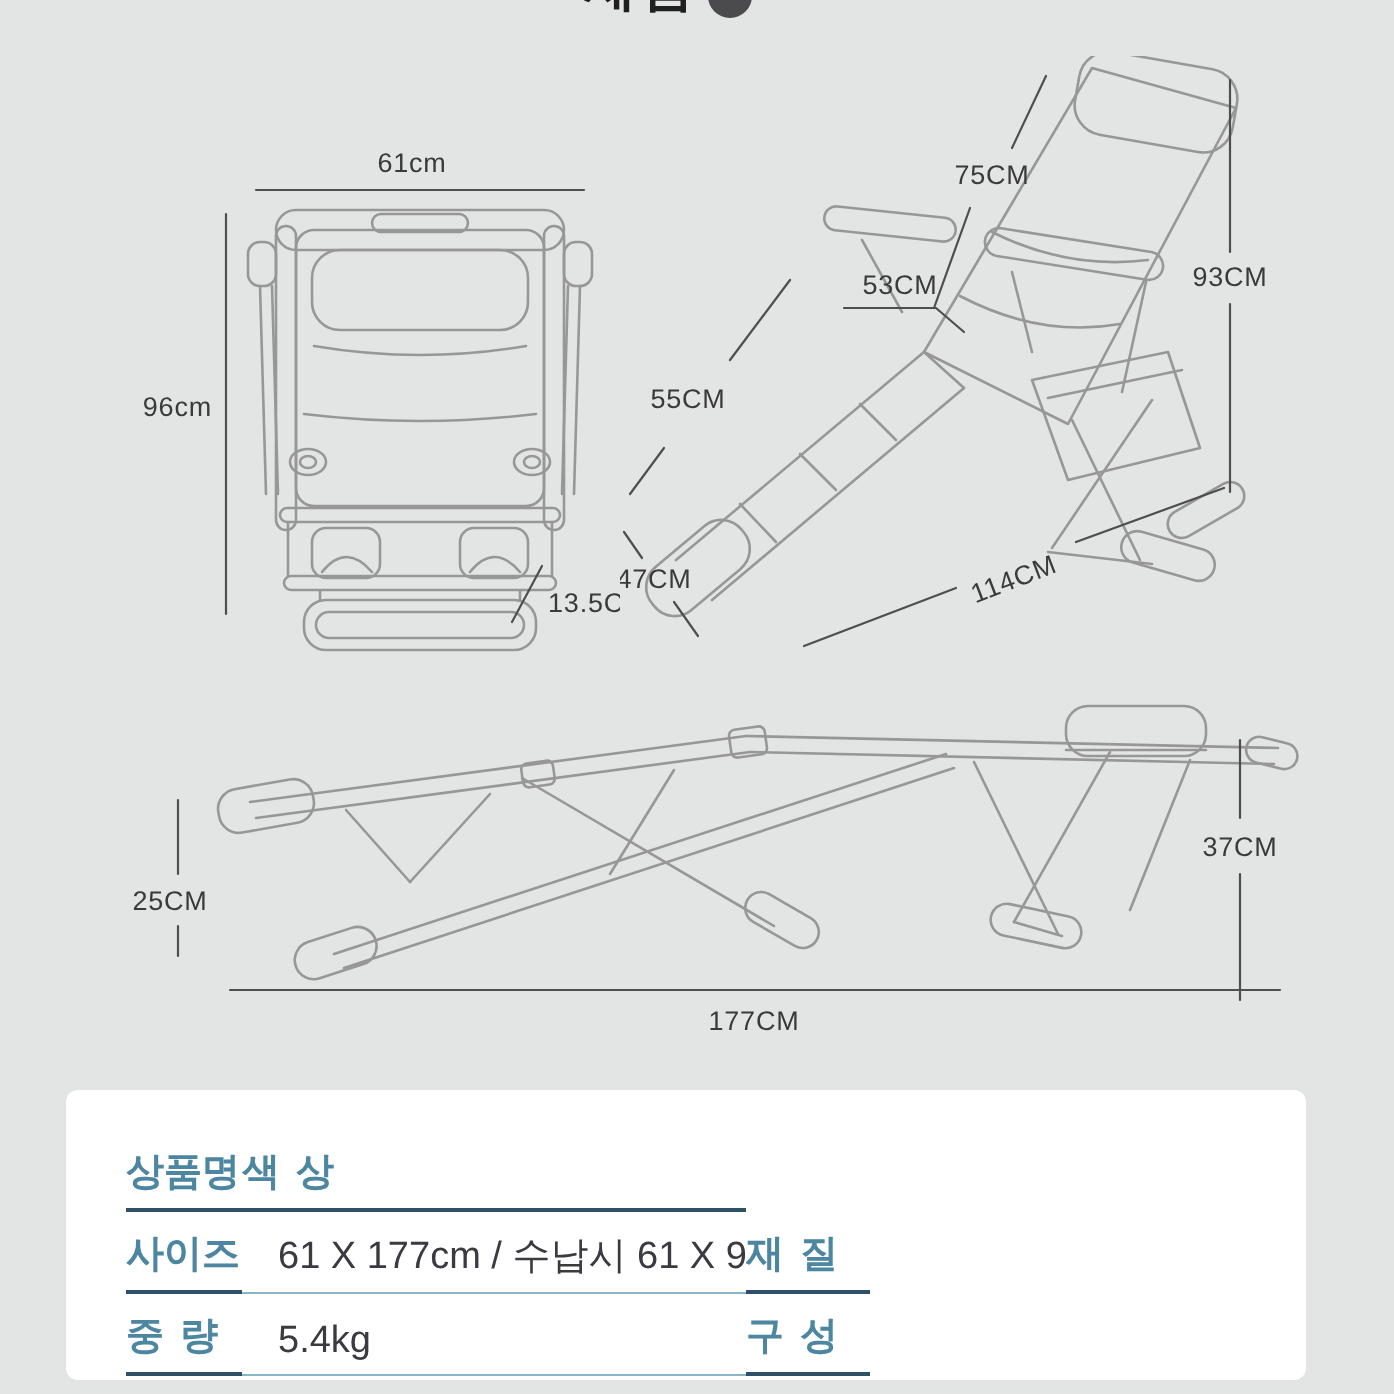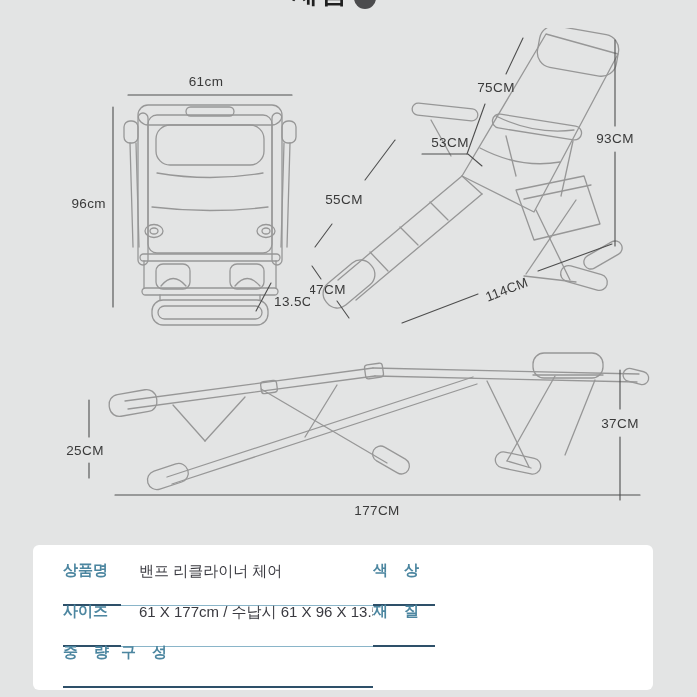--- a/index.html
+++ b/index.html
@@ -41,22 +41,22 @@
     padding:0 14px 0 30px;box-sizing:border-box;
   }
   .spec-row{
     display:grid;
     grid-template-columns:58px 252px 62px 1fr;
     align-items:end;
     height:41px;
   }
   .spec-row:first-child{height:61px;}
   .spec-cell{
-    padding-bottom:24px;
-    font-size:15px;
+    padding-bottom:5px;
+    font-size:19px;
     white-space:nowrap;
     overflow:hidden;
   }
   .spec-label{
     color:#4c86a0;font-weight:bold;
     border-bottom:2px solid #2e5069;
   }
   .spec-label .jus{
     display:inline-block;width:46px;
     text-align:justify;text-align-last:justify;
@@ -236,29 +236,29 @@
     </g>
     <text x="30" y="110" text-anchor="middle">25CM</text>
     <text x="565" y="83" text-anchor="middle">37CM</text>
     <text x="322" y="170" text-anchor="middle">177CM</text>
   </svg>
 
   <div class="spec-card">
 
     <div class="spec-row">
       <div class="spec-cell spec-label"><span class="jus">상품명</span></div>
-      <div class="spec-cell spec-value left-val">밴프 리클라이너 체어</div>
       <div class="spec-cell spec-label"><span class="jus">색 상</span></div>
     </div>
 
     <div class="spec-row">
       <div class="spec-cell spec-label"><span class="jus">사이즈</span></div>
       <div class="spec-cell spec-value left-val">61 X 177cm / 수납시 61 X 96 X 13.5cm</div>
       <div class="spec-cell spec-label"><span class="jus">재 질</span></div>
     </div>
 
     <div class="spec-row">
       <div class="spec-cell spec-label"><span class="jus">중 량</span></div>
+      <div class="spec-cell spec-value left-val">5.4kg</div>
       <div class="spec-cell spec-label"><span class="jus">구 성</span></div>
     </div>
 
   </div>
 </div>
 
 </body></html>

